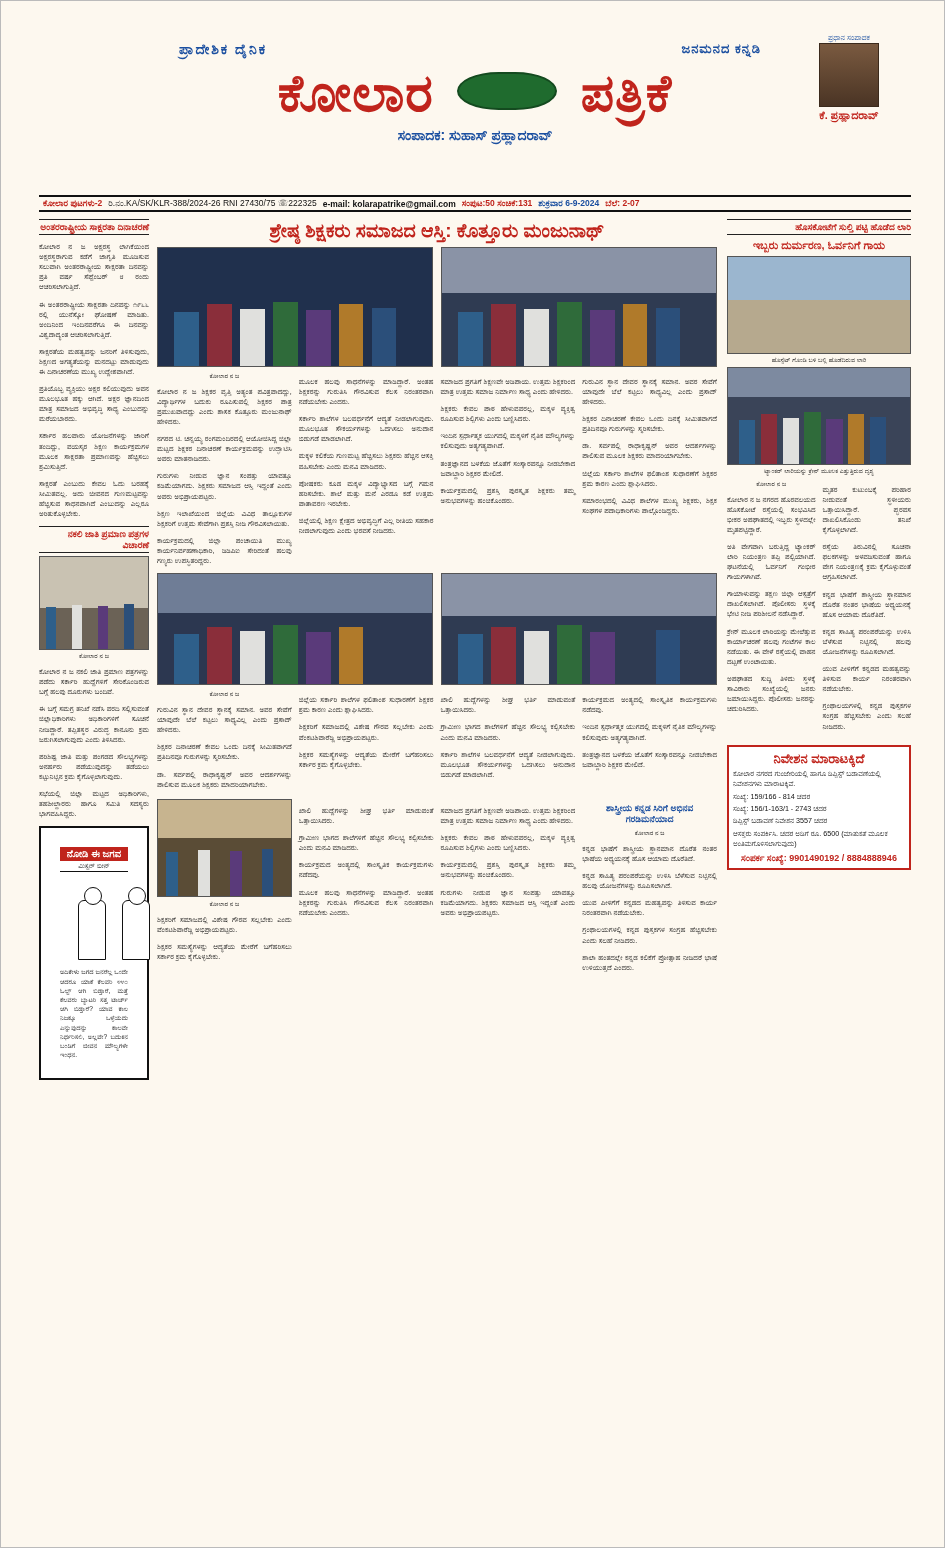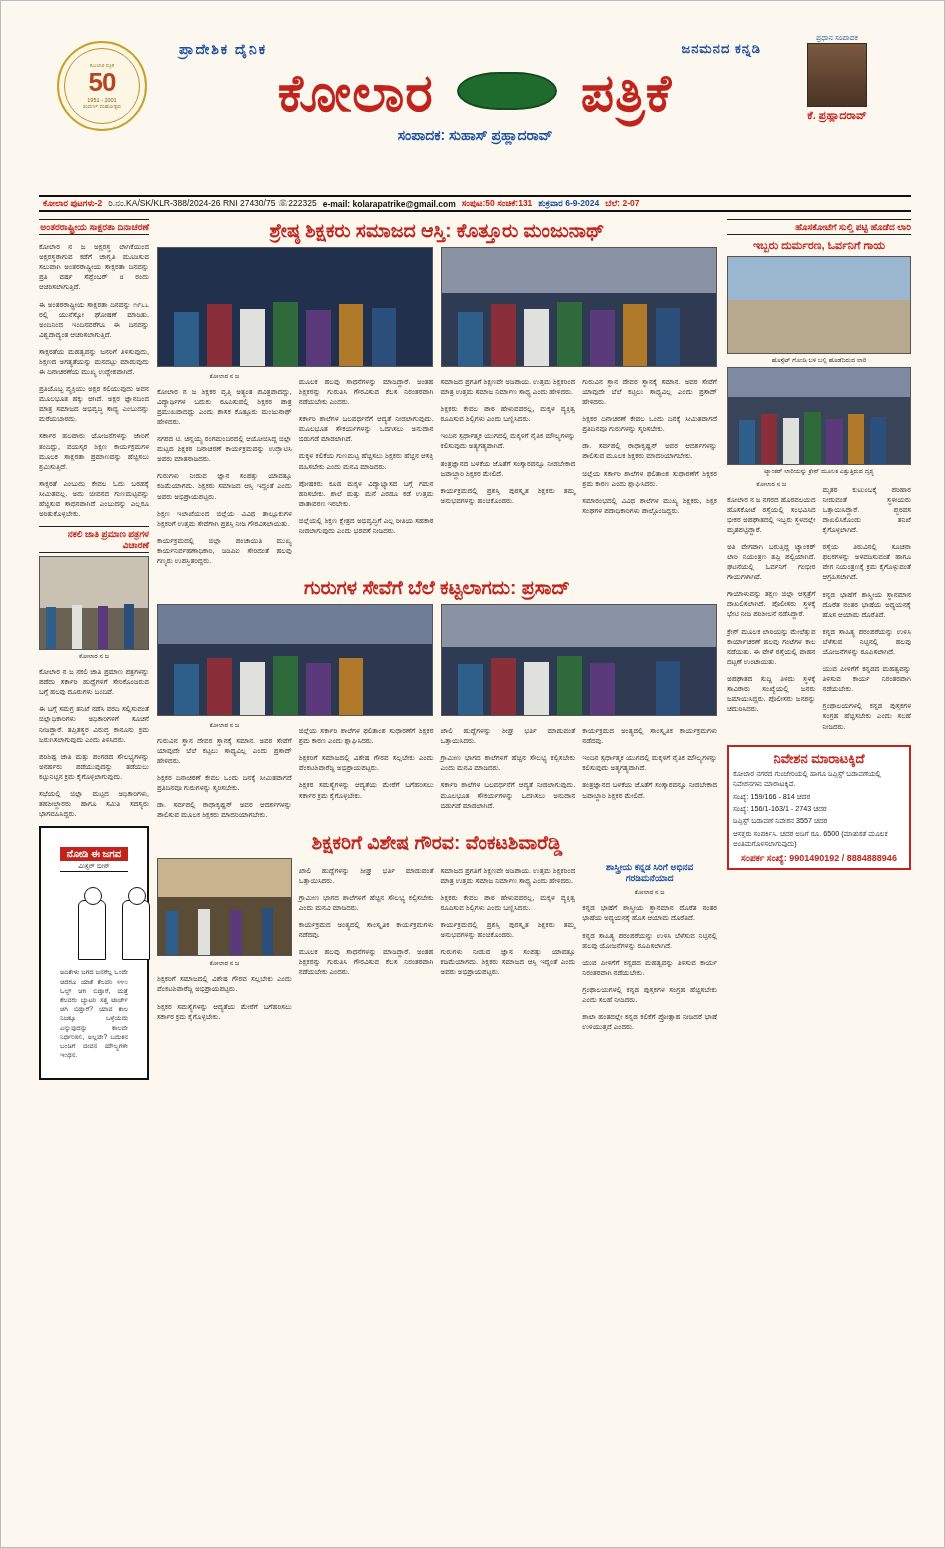--- a/index.html
+++ b/index.html
@@ -30,21 +30,21 @@
     position:absolute;left:0;right:0;top:44px;text-align:center;
     font-size:52px;font-weight:bold;color:#c0241c;letter-spacing:1px;
     font-family:"Liberation Sans",sans-serif;
   }
   .title .emblem{
     display:inline-block;width:96px;height:34px;margin:0 8px;vertical-align:middle;
     background:#1f6b2e;border-radius:50%/60%;border:2px solid #144a1f;
     position:relative;top:-6px;
   }
   .subtitle{position:absolute;left:0;right:0;top:108px;text-align:center;font-size:14px;color:#1b4fa0;font-weight:bold;}
-  .editorbox{position:absolute;right:24px;top:14px;width:100px;text-align:center;}
+  .editorbox{position:absolute;right:12px;top:14px;width:100px;text-align:center;}
   .editorbox .photo{
     width:58px;height:62px;margin:0 auto;background:#6a4a33;border:1px solid #3b2a1c;
     background-image:linear-gradient(#7a5a40,#4a3424);
   }
   .editorbox .ename{font-size:11px;color:#c0241c;font-weight:bold;margin-top:2px;}
   .editorbox .erole{font-size:7.5px;color:#1b4fa0;}
 
   
   .infobar{
     border-top:2px solid #111;border-bottom:2px solid #111;height:17px;
@@ -123,28 +123,20 @@
   .subcolwrap{display:flex;gap:7px;}
   .subcol{flex:1;}
 </style>
 </head>
 <body>
 
 <div class="page">
  <div class="inner">
 
   <div class="masthead">
-    <div class="logo">
-      <div class="ring">
-        <div style="font-size:5px">ಕೋಲಾರ ಪತ್ರಿಕೆ</div>
-        <div class="fifty">50</div>
-        <div class="yr">1951 - 2001</div>
-        <div class="yr">ಸುವರ್ಣ ಮಹೋತ್ಸವ</div>
-      </div>
-    </div>
     <div class="tagleft">ಪ್ರಾದೇಶಿಕ  ದೈನಿಕ</div>
     <div class="tagright">ಜನಮನದ  ಕನ್ನಡಿ</div>
     <div class="title">
       <span>ಕೋಲಾರ</span>
       <span class="emblem"></span>
       <span>ಪತ್ರಿಕೆ</span>
     </div>
     <div class="subtitle">ಸಂಪಾದಕ: ಸುಹಾಸ್ ಪ್ರಹ್ಲಾದರಾವ್</div>
     <div class="editorbox">
       <div class="erole">ಪ್ರಧಾನ ಸಂಪಾದಕ</div>
@@ -254,21 +246,20 @@
         </div>
         <div class="subcol kn">
           <p>ಗುರುವಿನ ಸ್ಥಾನ ದೇವರ ಸ್ಥಾನಕ್ಕೆ ಸಮಾನ. ಅವರ ಸೇವೆಗೆ ಯಾವುದೇ ಬೆಲೆ ಕಟ್ಟಲು ಸಾಧ್ಯವಿಲ್ಲ ಎಂದು ಪ್ರಸಾದ್ ಹೇಳಿದರು.</p>
           <p>ಶಿಕ್ಷಕರ ದಿನಾಚರಣೆ ಕೇವಲ ಒಂದು ದಿನಕ್ಕೆ ಸೀಮಿತವಾಗದೆ ಪ್ರತಿದಿನವೂ ಗುರುಗಳನ್ನು ಸ್ಮರಿಸಬೇಕು.</p>
           <p>ಡಾ. ಸರ್ವಪಲ್ಲಿ ರಾಧಾಕೃಷ್ಣನ್ ಅವರ ಆದರ್ಶಗಳನ್ನು ಪಾಲಿಸುವ ಮೂಲಕ ಶಿಕ್ಷಕರು ಮಾದರಿಯಾಗಬೇಕು.</p>
           <p>ಜಿಲ್ಲೆಯ ಸರ್ಕಾರಿ ಶಾಲೆಗಳ ಫಲಿತಾಂಶ ಸುಧಾರಣೆಗೆ ಶಿಕ್ಷಕರ ಶ್ರಮ ಕಾರಣ ಎಂದು ಶ್ಲಾಘಿಸಿದರು.</p>
           <p>ಸಮಾರಂಭದಲ್ಲಿ ವಿವಿಧ ಶಾಲೆಗಳ ಮುಖ್ಯ ಶಿಕ್ಷಕರು, ಶಿಕ್ಷಕ ಸಂಘಗಳ ಪದಾಧಿಕಾರಿಗಳು ಪಾಲ್ಗೊಂಡಿದ್ದರು.</p>
         </div>
       </div>
 
-      <div class="bighead">ಗುರುಗಳ ಸೇವೆಗೆ ಬೆಲೆ ಕಟ್ಟಲಾಗದು: ಪ್ರಸಾದ್</div>
 
       <div style="display:flex;gap:8px;">
         <div class="photo ph-award" style="width:50%;height:110px;">
           <div class="fig a"></div>
               <div class="fig b"></div>
               <div class="fig c"></div>
           <div class="fig d"></div>
               <div class="fig e"></div>
               <div class="fig f"></div>
         </div>
@@ -299,21 +290,20 @@
           <p>ಗ್ರಾಮೀಣ ಭಾಗದ ಶಾಲೆಗಳಿಗೆ ಹೆಚ್ಚಿನ ಸೌಲಭ್ಯ ಕಲ್ಪಿಸಬೇಕು ಎಂದು ಮನವಿ ಮಾಡಿದರು.</p>
           <p>ಸರ್ಕಾರಿ ಶಾಲೆಗಳ ಬಲವರ್ಧನೆಗೆ ಆದ್ಯತೆ ನೀಡಲಾಗುವುದು. ಮೂಲಭೂತ ಸೌಕರ್ಯಗಳನ್ನು ಒದಗಿಸಲು ಅನುದಾನ ಬಿಡುಗಡೆ ಮಾಡಲಾಗಿದೆ.</p>
         </div>
         <div class="subcol kn">
           <p>ಕಾರ್ಯಕ್ರಮದ ಅಂತ್ಯದಲ್ಲಿ ಸಾಂಸ್ಕೃತಿಕ ಕಾರ್ಯಕ್ರಮಗಳು ನಡೆದವು.</p>
           <p>ಇಂದಿನ ಸ್ಪರ್ಧಾತ್ಮಕ ಯುಗದಲ್ಲಿ ಮಕ್ಕಳಿಗೆ ನೈತಿಕ ಮೌಲ್ಯಗಳನ್ನು ಕಲಿಸುವುದು ಅತ್ಯಗತ್ಯವಾಗಿದೆ.</p>
           <p>ತಂತ್ರಜ್ಞಾನದ ಬಳಕೆಯ ಜೊತೆಗೆ ಸಂಸ್ಕಾರವನ್ನೂ ನೀಡಬೇಕಾದ ಜವಾಬ್ದಾರಿ ಶಿಕ್ಷಕರ ಮೇಲಿದೆ.</p>
         </div>
       </div>
 
-      <div class="bighead">ಶಿಕ್ಷಕರಿಗೆ ವಿಶೇಷ ಗೌರವ: ವೆಂಕಟಶಿವಾರೆಡ್ಡಿ</div>
 
       <div class="subcolwrap" style="margin-top:2px;">
         <div class="subcol">
           <div class="photo ph-fest" style="height:96px;margin-bottom:3px;">
             <div class="fig a"></div>
                 <div class="fig c"></div>
                 <div class="fig e"></div>
                 <div class="fig g"></div>
           </div>
           <div class="kn">

